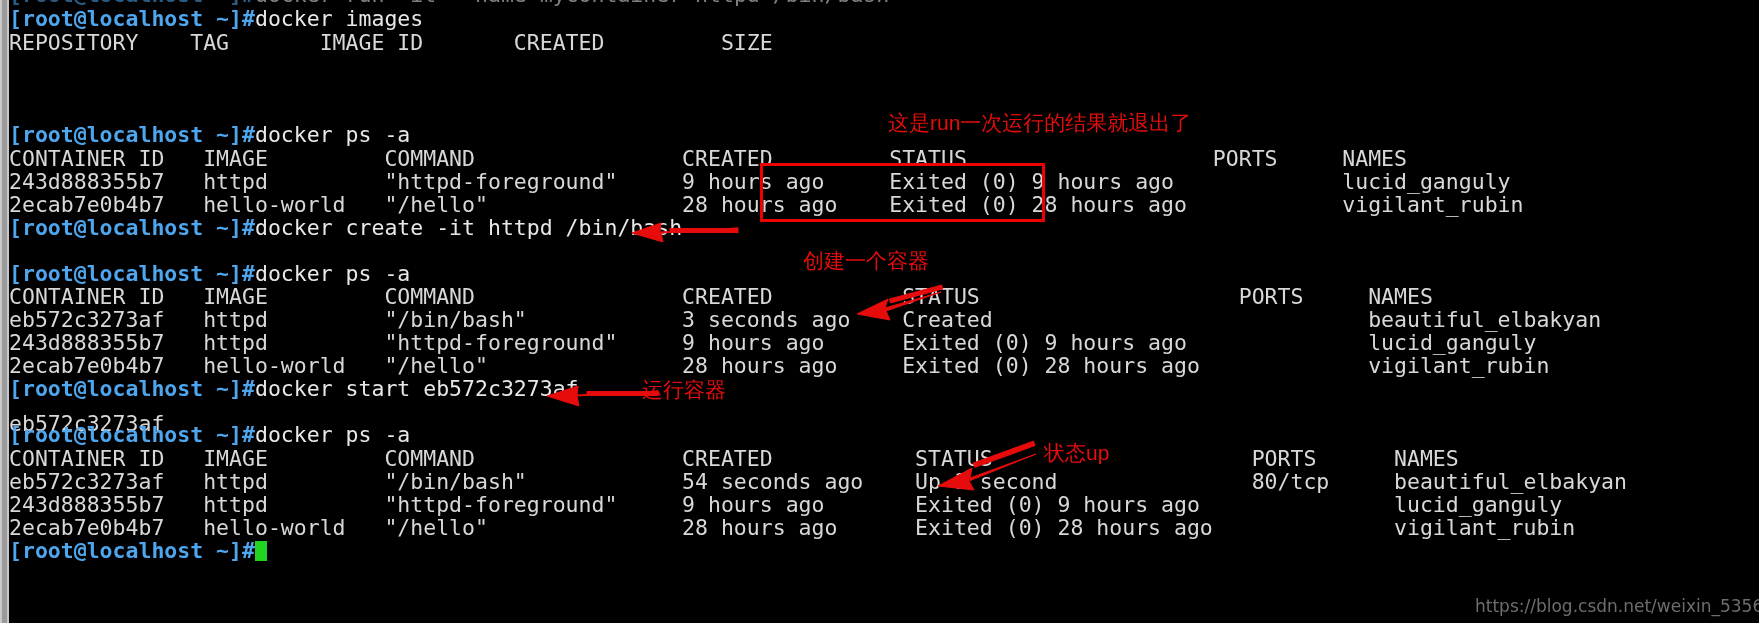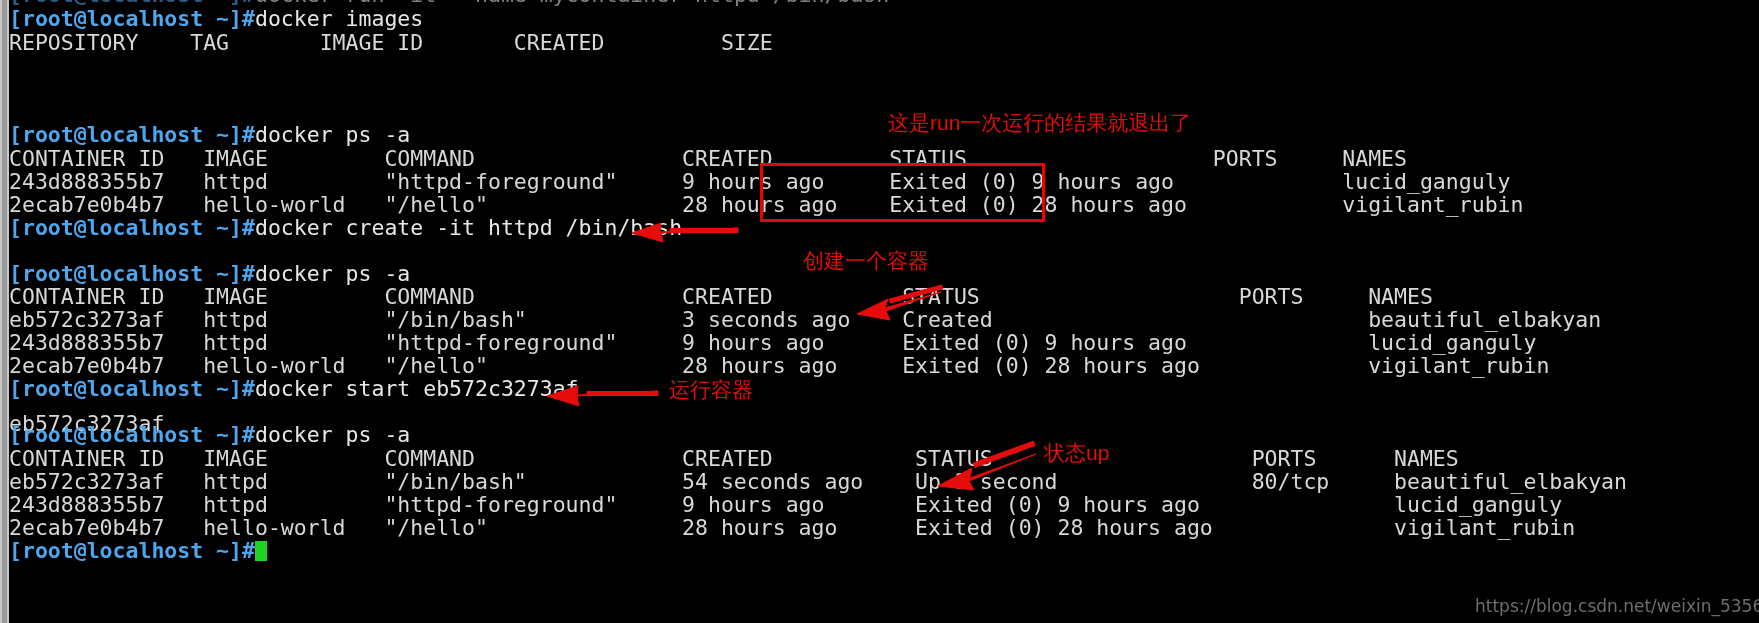--- a/index.html
+++ b/index.html
@@ -179,21 +179,21 @@
       <rect x="35" y="9" width="54" height="4" transform="rotate(-15 35 11)"></rect>
     </g>
   </svg>
 
   <svg class="arrow-svg" style="left:545px; top:378px;" width="115" height="30" viewBox="0 0 115 30">
     <g fill="#e60c0c" stroke="#e60c0c">
       <path d="M 113 13 L 32 17 L 33 8 L 2 18 L 34 28 L 32 18 Z"></path>
       <rect x="42" y="13.5" width="71" height="4"></rect>
     </g>
   </svg>
-  <div class="anno" style="left:669px; top:379px;">运行容器</div>
+  <div class="anno" style="left:642px; top:379px;">运行容器</div>
 
   <svg class="arrow-svg" style="left:930px; top:452px;" width="110" height="40" viewBox="0 0 110 40">
     <g fill="#e60c0c" stroke="#e60c0c">
       <path d="M 106 2 L 40 26 L 42 16 L 8 34 L 44 38 L 39 29 Z"></path>
       <rect x="44" y="11" width="64" height="4.5" transform="rotate(-20 44 13)"></rect>
     </g>
   </svg>
   <div class="anno" style="left:1000px; top:442px;margin-left:44px;">状态up</div>
 
   <div class="watermark" style="left:1475px; top:596px;">https://blog.csdn.net/weixin_53567573</div>

